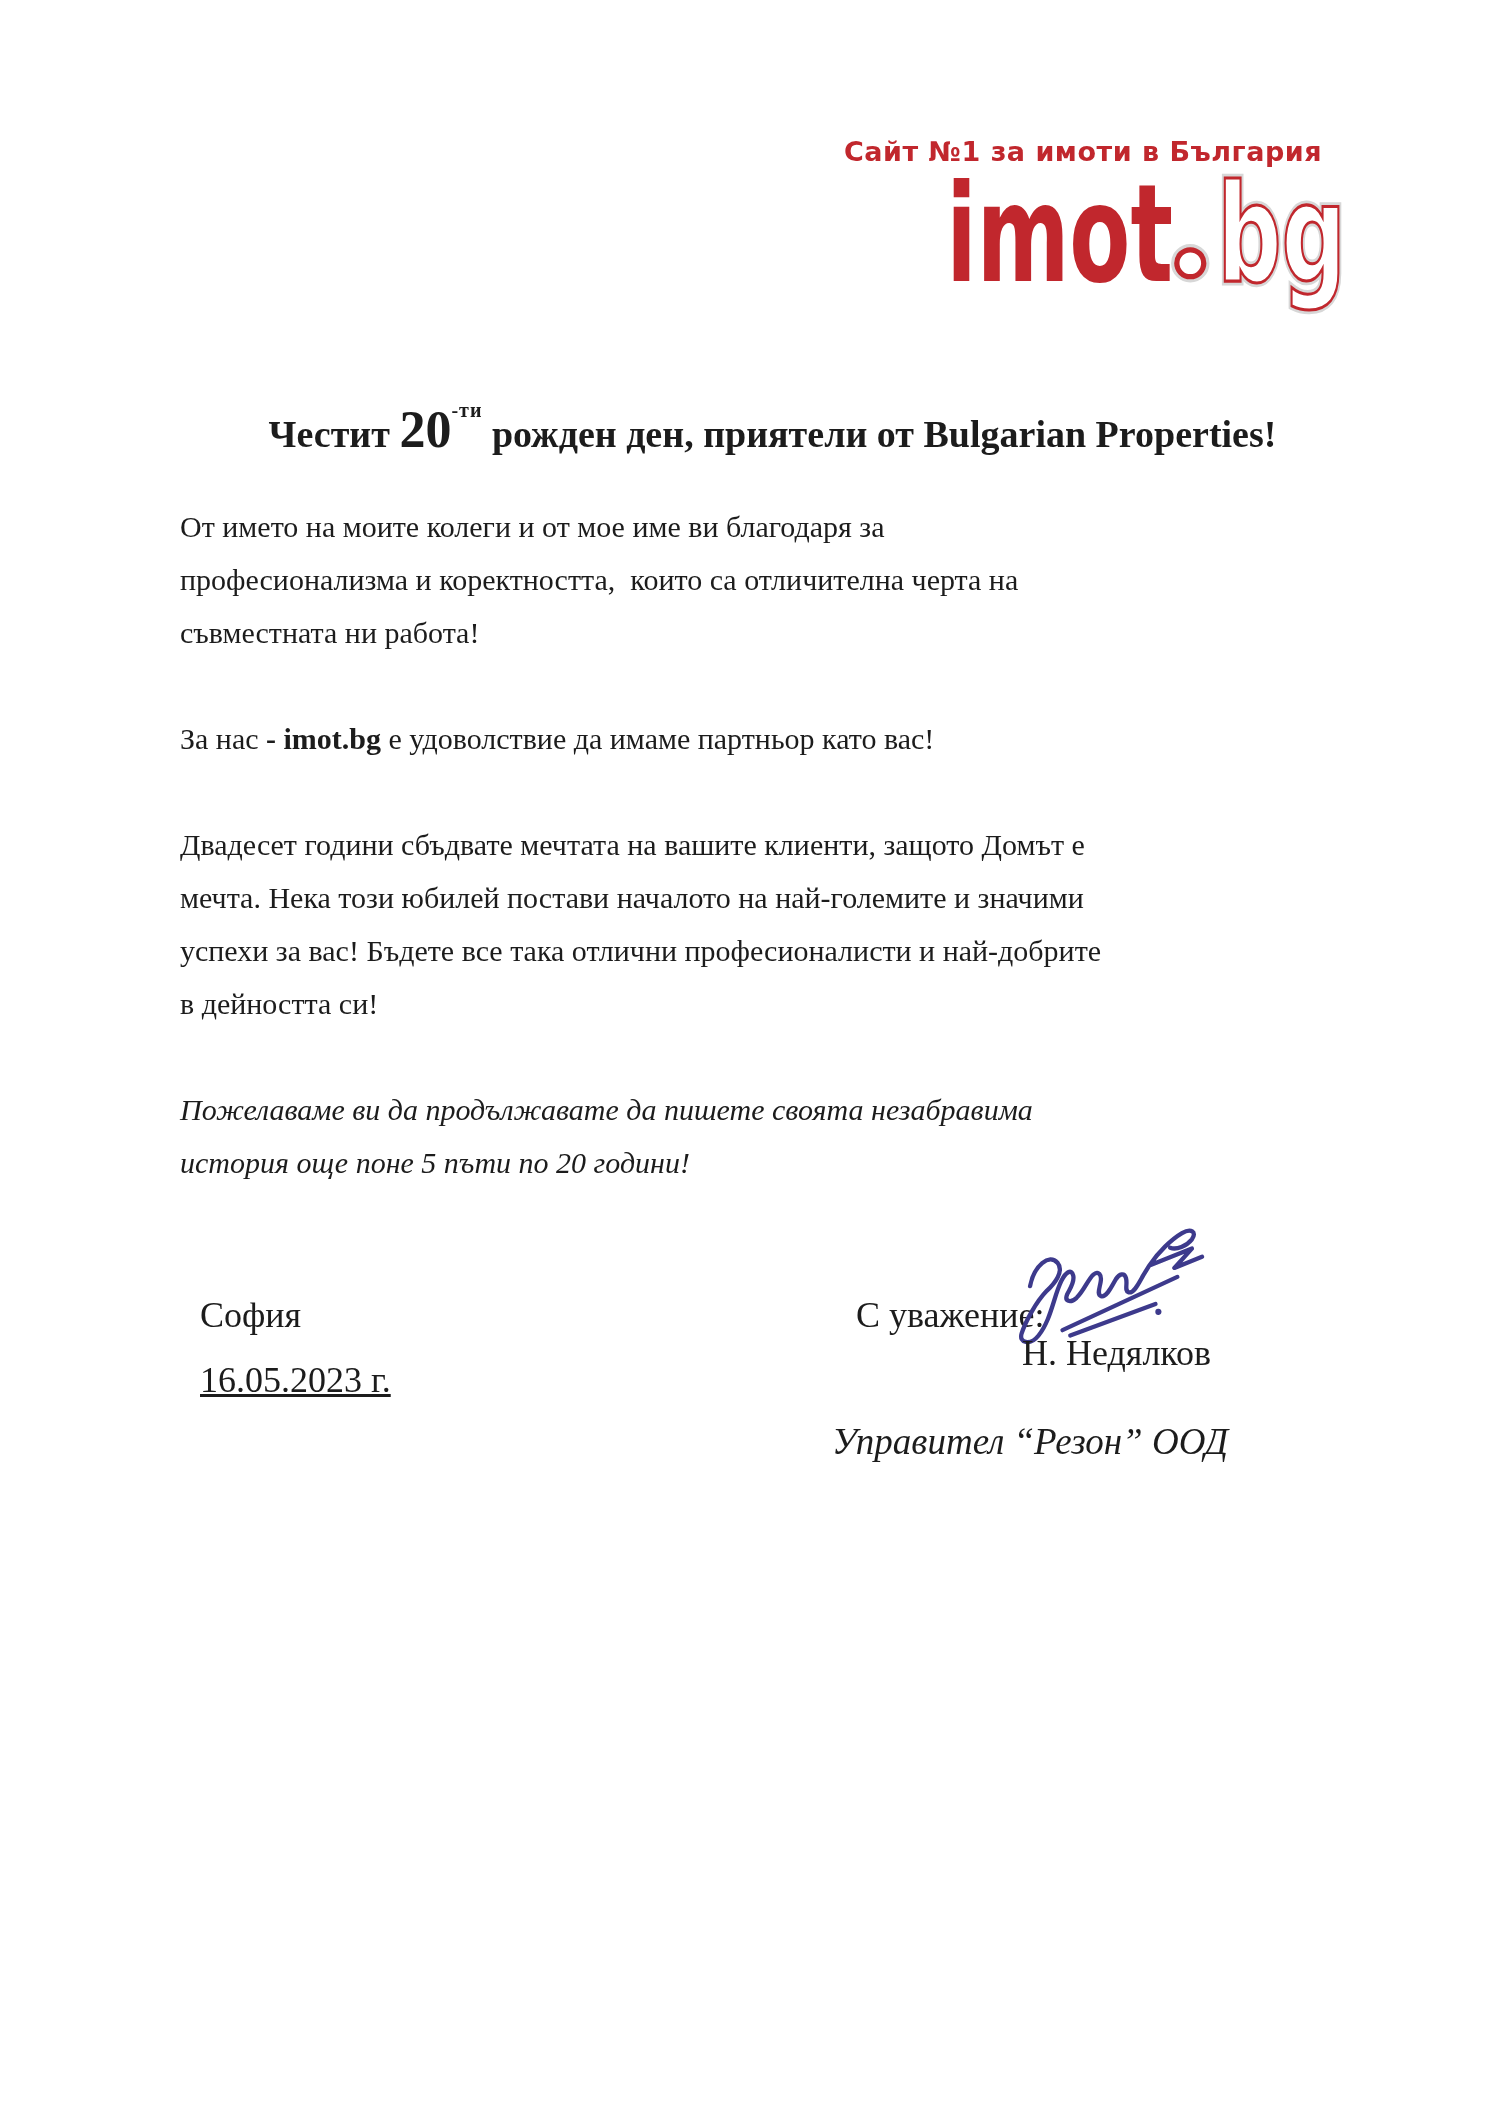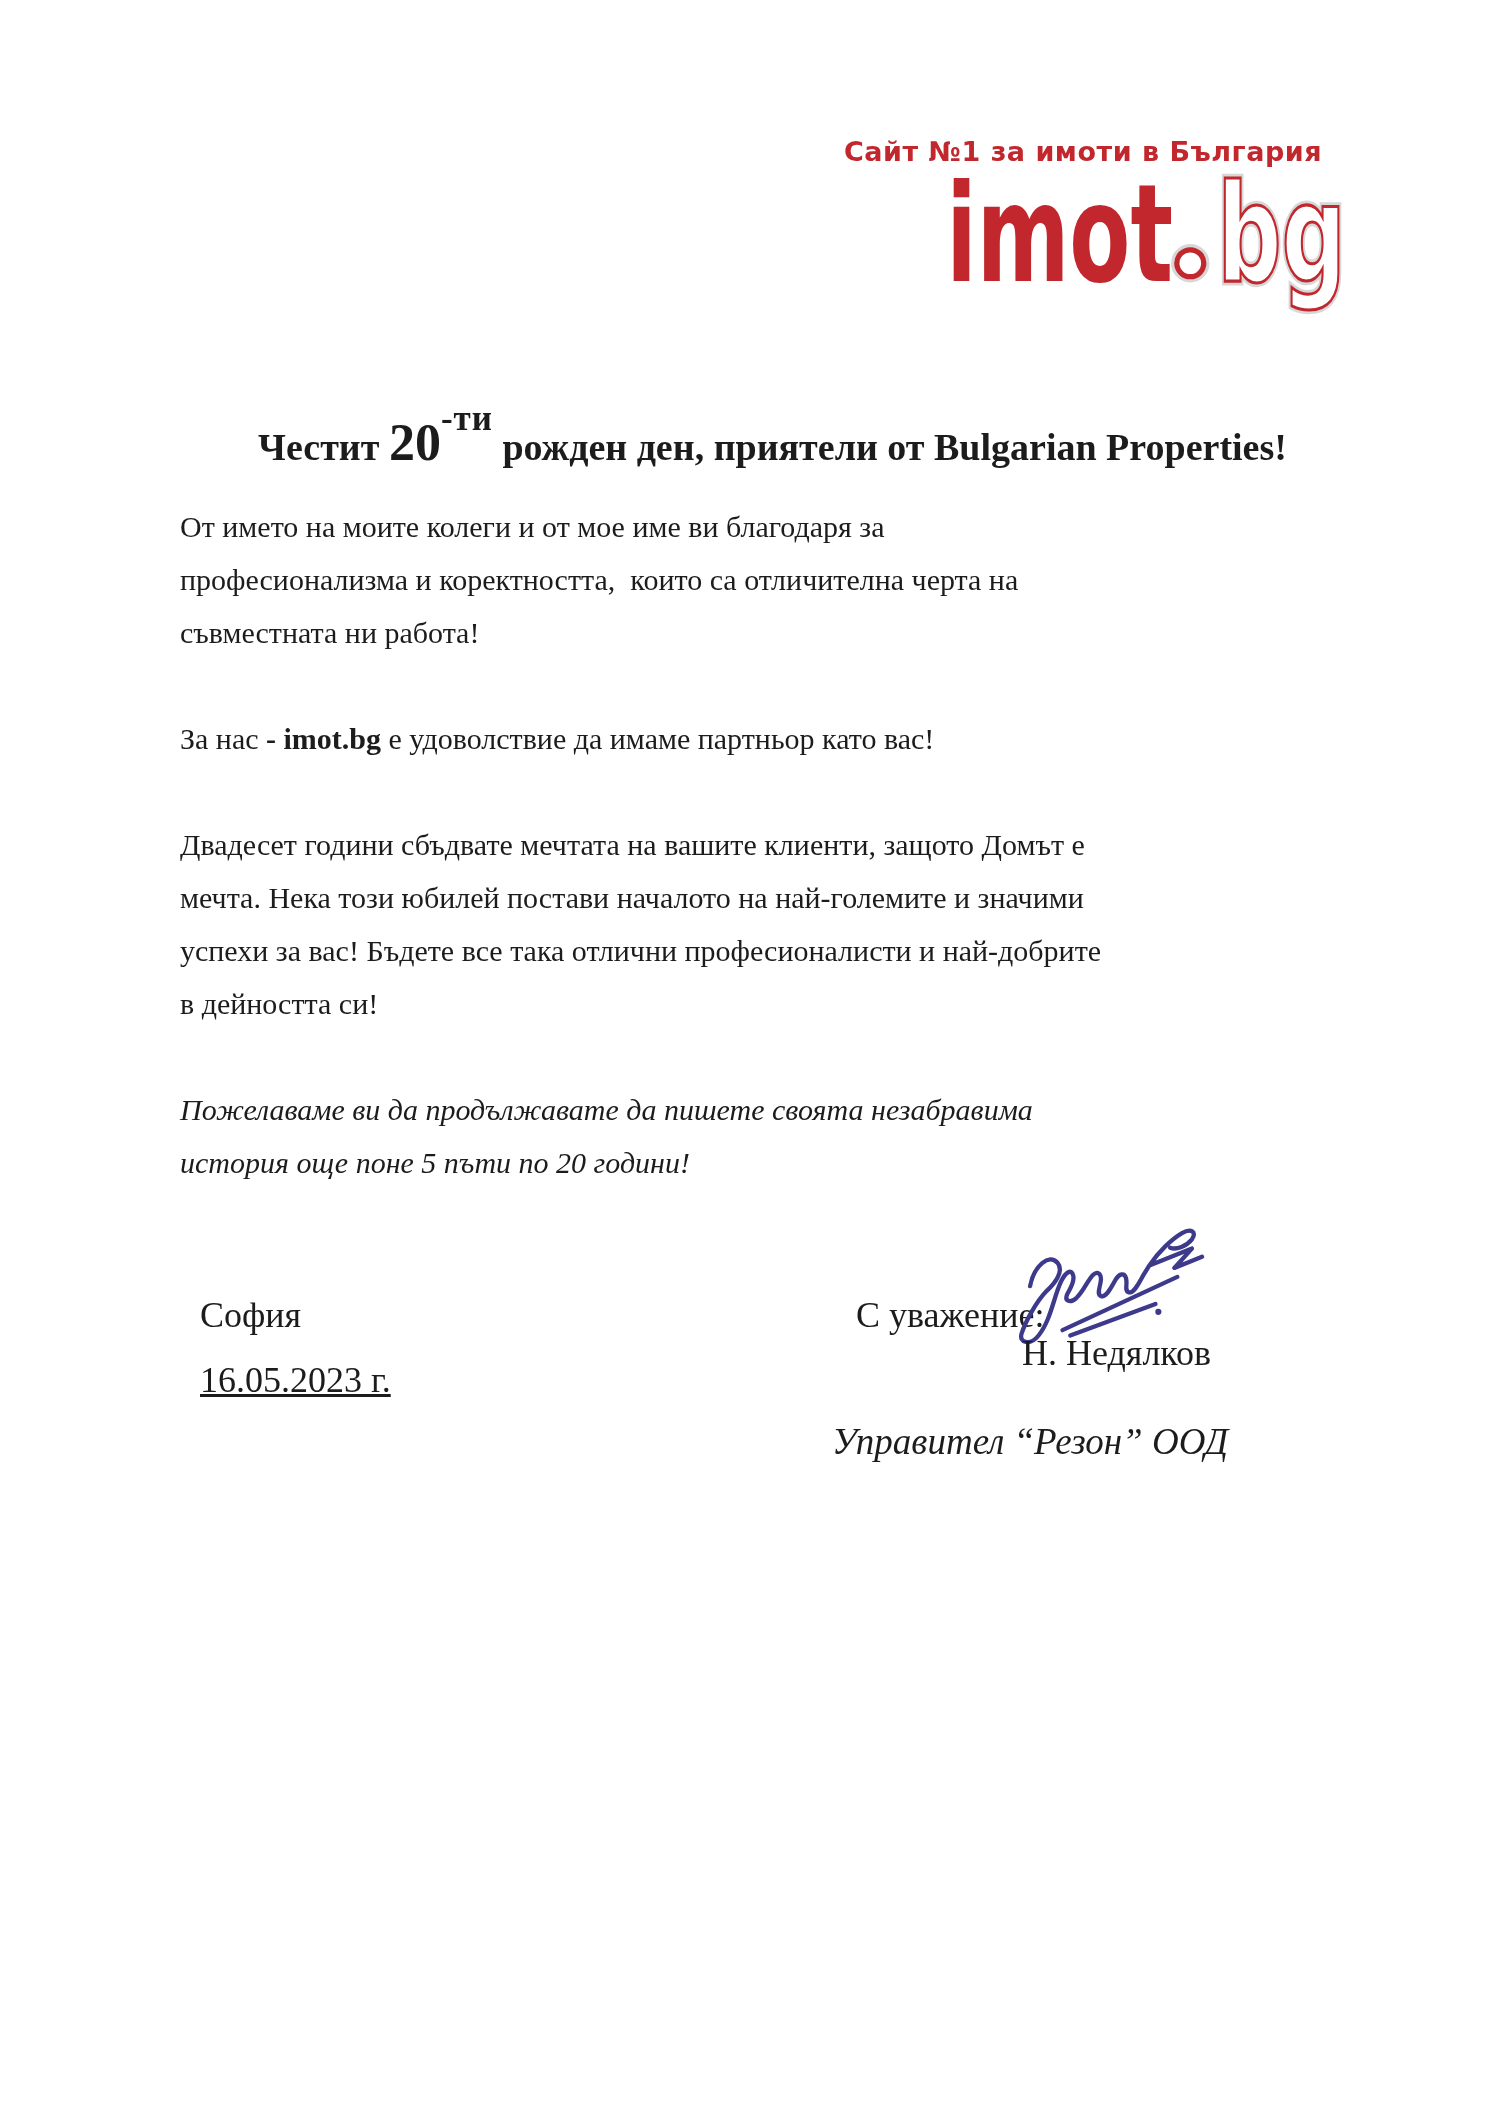--- a/index.html
+++ b/index.html
@@ -48,21 +48,21 @@
     position: absolute;
     top: 374px;
     left: 45px;
     right: 0;
     text-align: center;
     font-weight: bold;
     font-size: 38px;
     white-space: nowrap;
   }
   .title-number { font-size: 52px; line-height: 0; }
-  .title-sup    { font-size: 35px; vertical-align: 30px; letter-spacing: 1px; }
+  .title-sup    { font-size: 20px; vertical-align: 30px; letter-spacing: 1px; }
 
   
   .letter-body {
     position: absolute;
     top: 500px;
     left: 180px;
     width: 1145px;
     font-size: 30px;
     line-height: 53px;
   }

